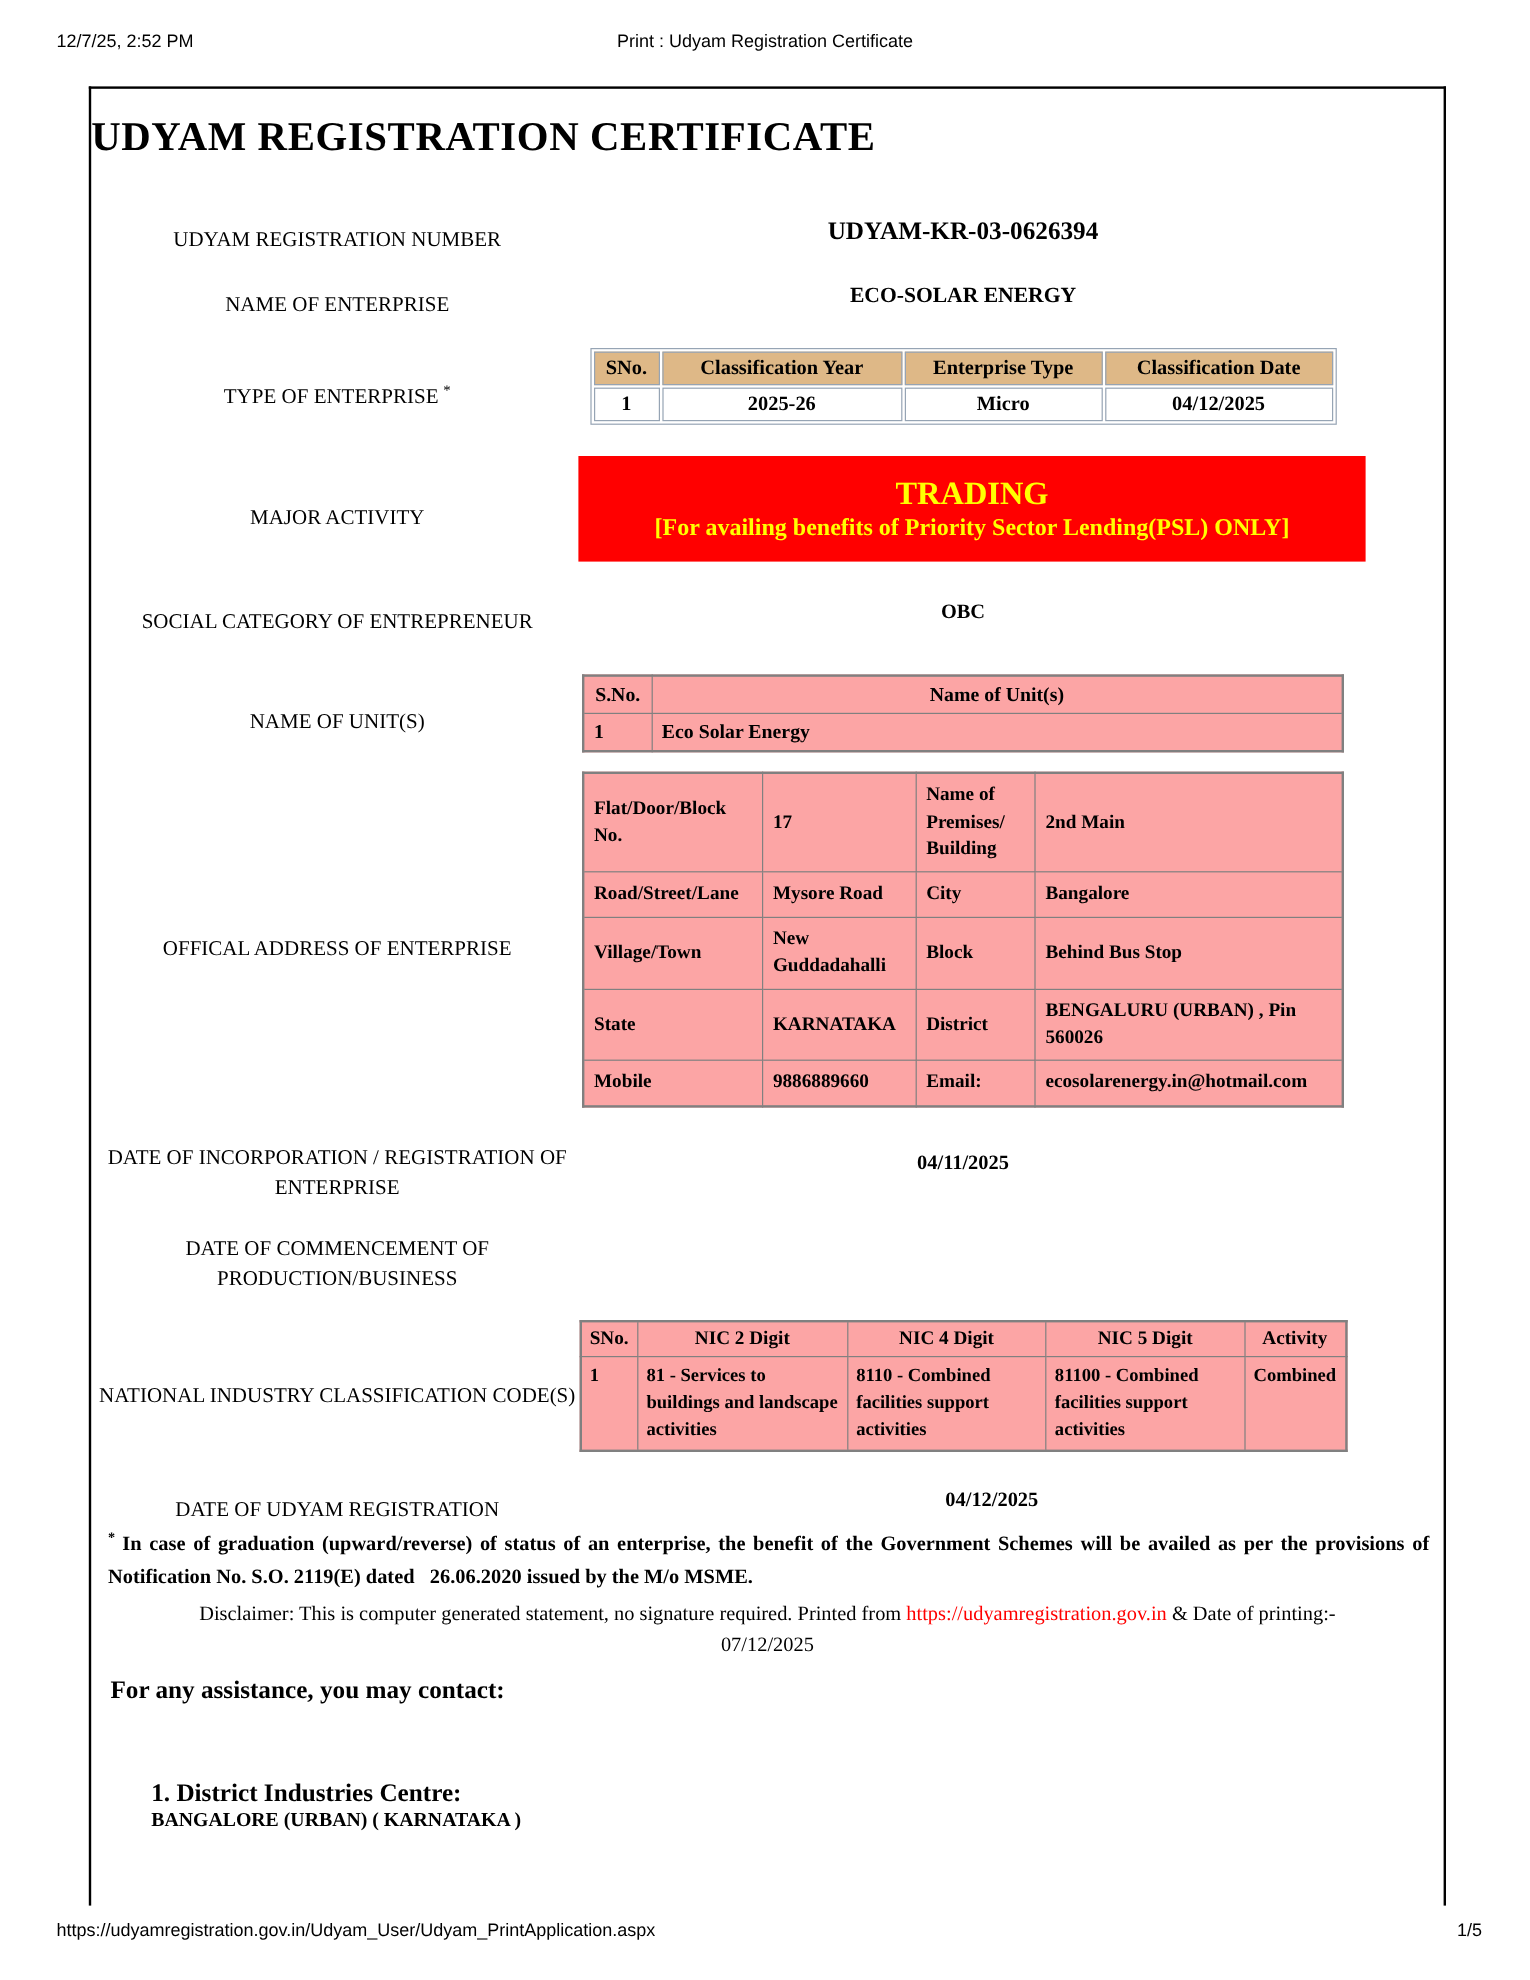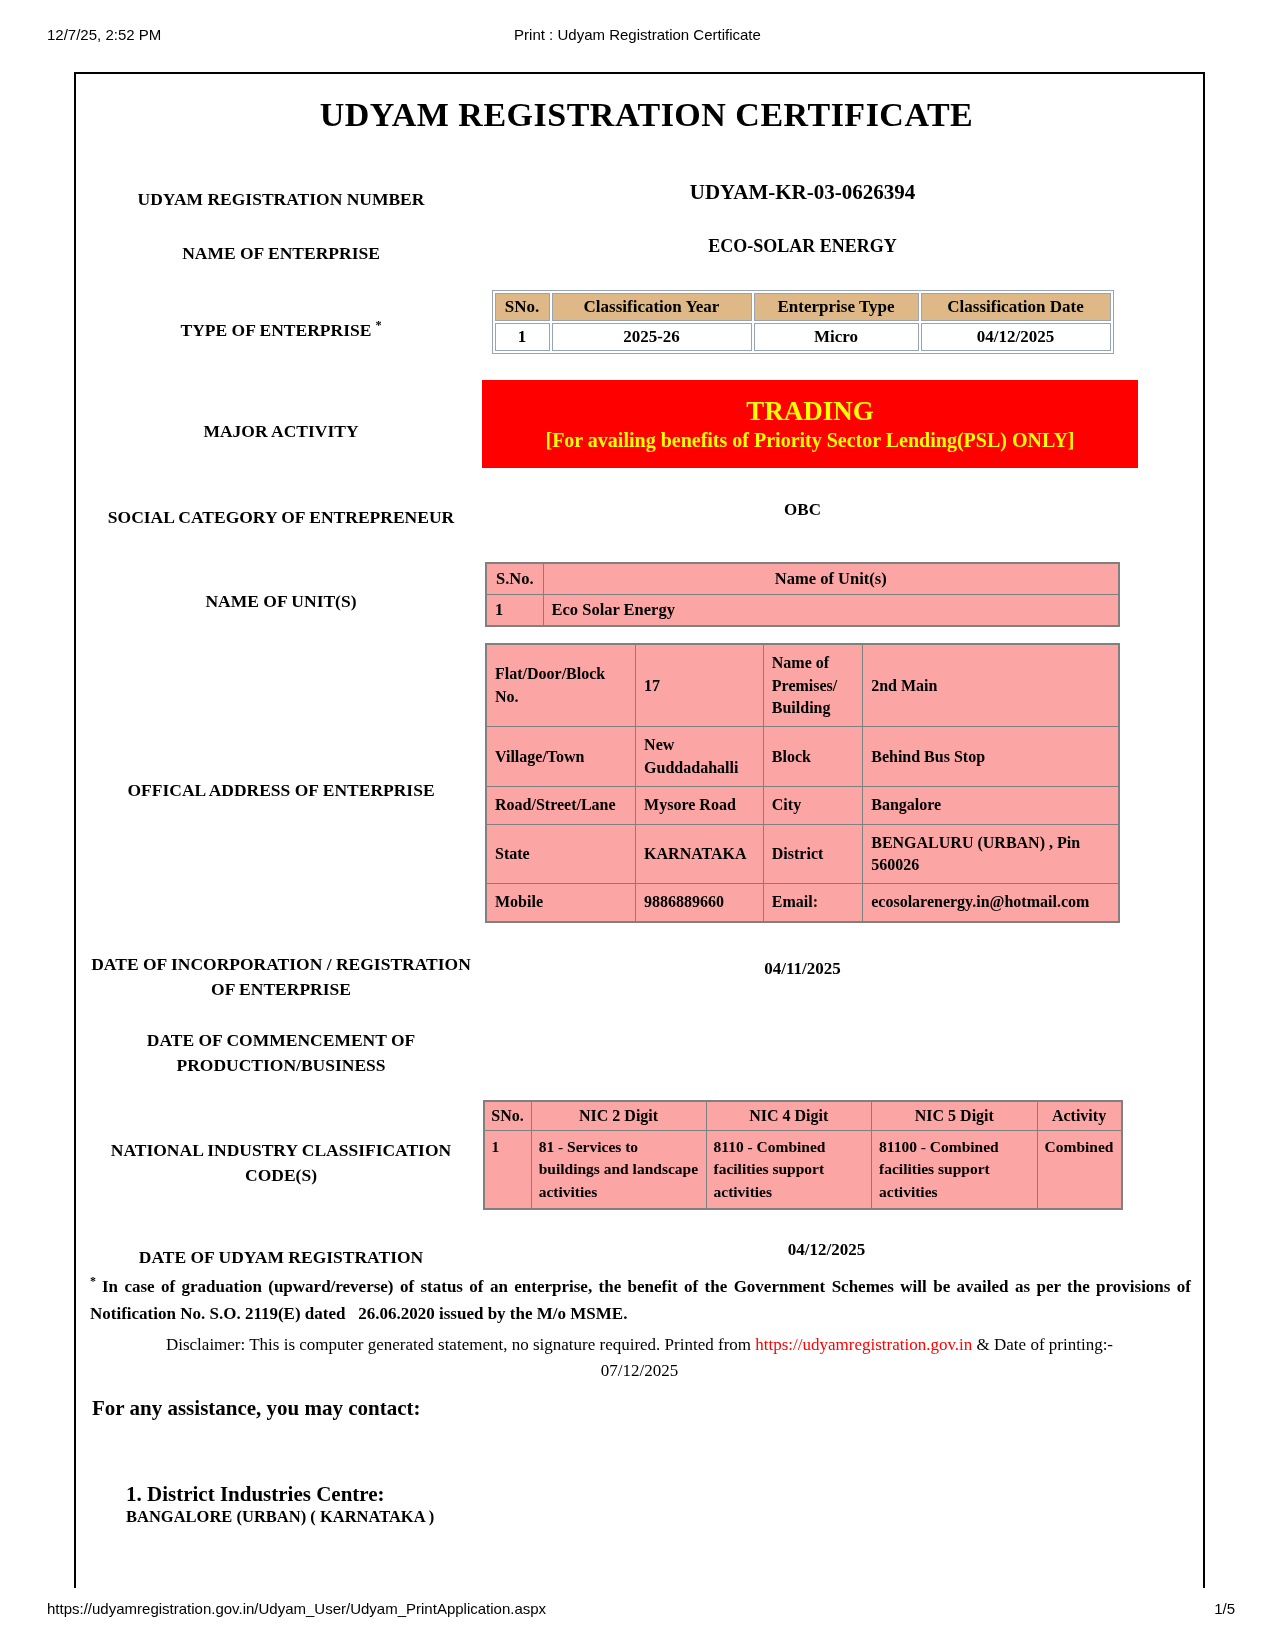--- a/index.html
+++ b/index.html
@@ -12,26 +12,26 @@
   .chrome-top .dt { position: absolute; left: 47px; top: 0; }
   .chrome-top .doc { position: absolute; left: 0; right: 0; text-align: center; top: 0; }
   .chrome-bottom { top: 1600px; }
   .chrome-bottom .url { position: absolute; left: 47px; top: 0; }
   .chrome-bottom .pg { position: absolute; right: 40px; top: 0; }
 
   
   .cert { position: absolute; left: 74px; top: 72px; width: 1131px; height: 1516px;
           border: 2px solid #000; border-bottom: none; background: #fff; }
 
-  .cert-title { position: absolute; top: 22px; left: 0; right: 0; text-align: center;
-                font-size: 34px; font-weight: bold; letter-spacing: 0.5px; padding-left: 14px; }
+  .cert-title { position: absolute; top: 22px; left: 0; right: 0; text-align: left;
+                font-size: 34px; font-weight: bold; letter-spacing: 0.5px; }
 
   .row { position: absolute; left: 0; right: 0; display: flex; align-items: center; }
   .lbl { width: 406px; padding-left: 4px; text-align: center;
-         font-weight: bold; font-size: 17.5px; line-height: 1.45; flex-shrink: 0; margin-top: 16px; }
+         font-weight: normal; font-size: 17.5px; line-height: 1.45; flex-shrink: 0; margin-top: 16px; }
   .val { flex: 1; margin-right: 80px; text-align: center; font-weight: bold; font-size: 17px; }
   .val-wrap { flex: 1; display: flex; justify-content: center; margin-right: 80px; }
 
   .v-urn { font-size: 21px; }
   .v-name { font-size: 18px; }
 
   sup.ast { font-size: 70%; vertical-align: super; margin-left: 4px; }
 
   
   table.cls { border-collapse: separate; border-spacing: 2px; border: 1px solid #96a4b4; background: #fff; }
@@ -160,30 +160,30 @@
     <div class="val-wrap">
       <table class="gry addr">
         <tbody>
             <tr>
           <td class="addr-c0">Flat/Door/Block No.</td>
           <td class="addr-c1">17</td>
           <td class="addr-c2">Name of Premises/ Building</td>
           <td class="addr-c3">2nd Main</td>
         </tr>
         <tr>
+          <td>Road/Street/Lane</td>
+          <td>Mysore Road</td>
+          <td>City</td>
+          <td>Bangalore</td>
+        </tr>
+        <tr>
           <td>Village/Town</td>
           <td>New Guddadahalli</td>
           <td>Block</td>
           <td>Behind Bus Stop</td>
-        </tr>
-        <tr>
-          <td>Road/Street/Lane</td>
-          <td>Mysore Road</td>
-          <td>City</td>
-          <td>Bangalore</td>
         </tr>
         <tr>
           <td>State</td>
           <td>KARNATAKA</td>
           <td>District</td>
           <td>BENGALURU (URBAN) , Pin 560026</td>
         </tr>
         <tr>
           <td>Mobile</td>
           <td>9886889660</td>

